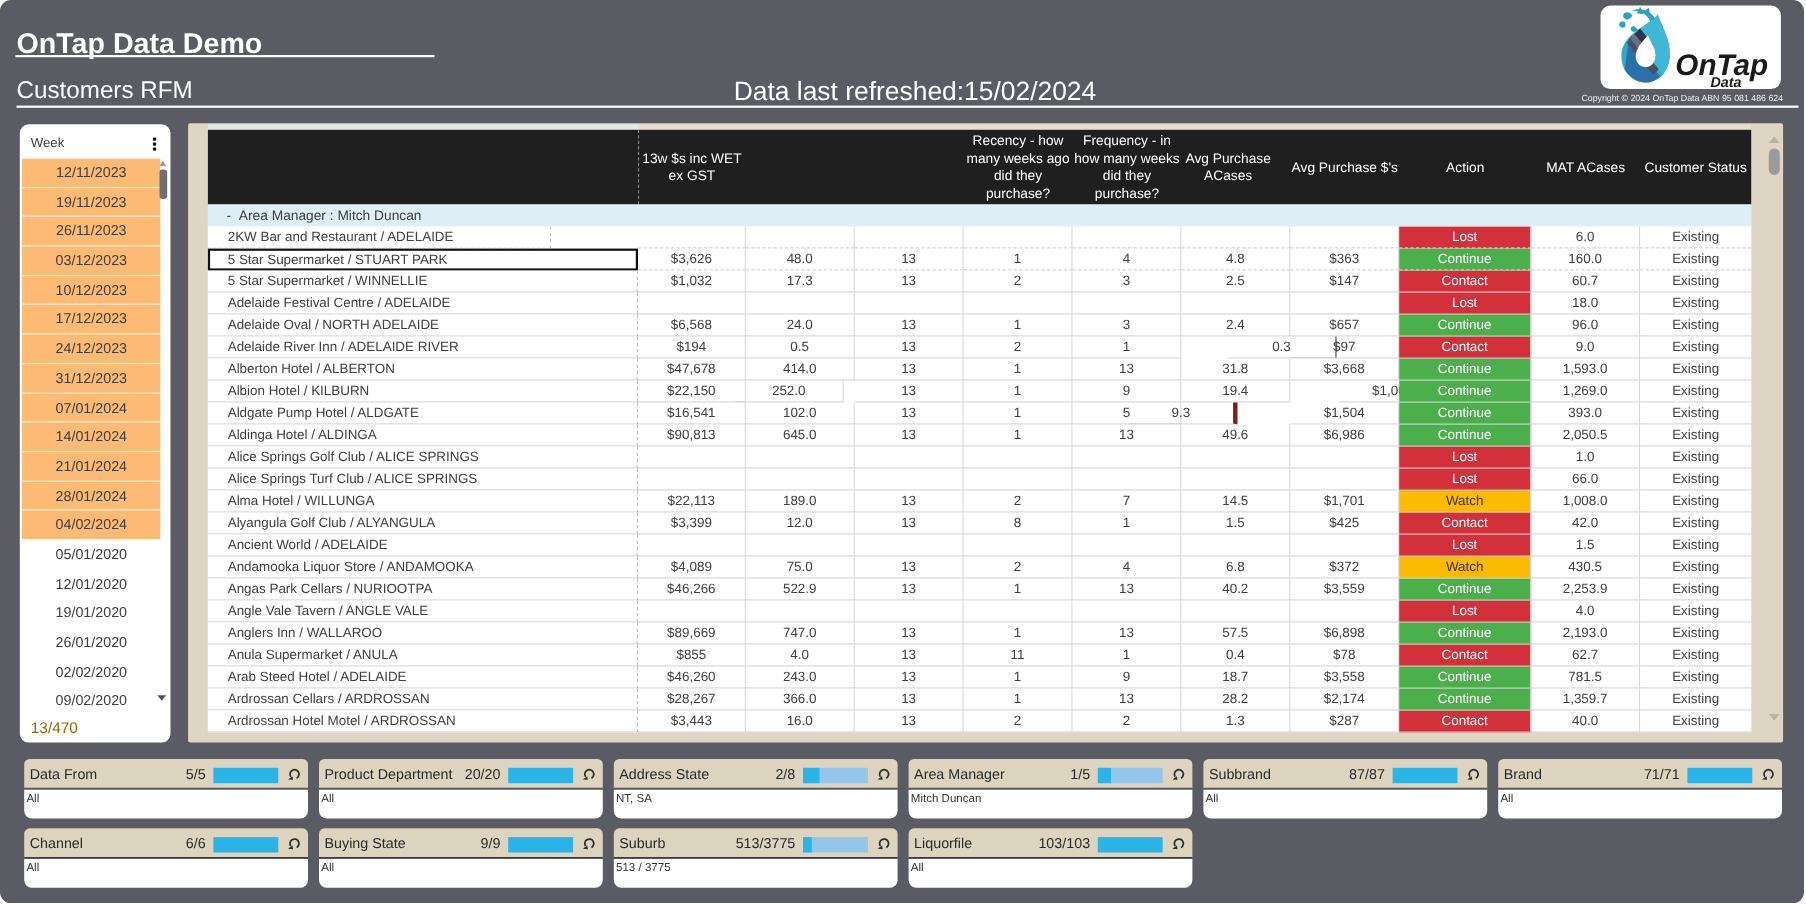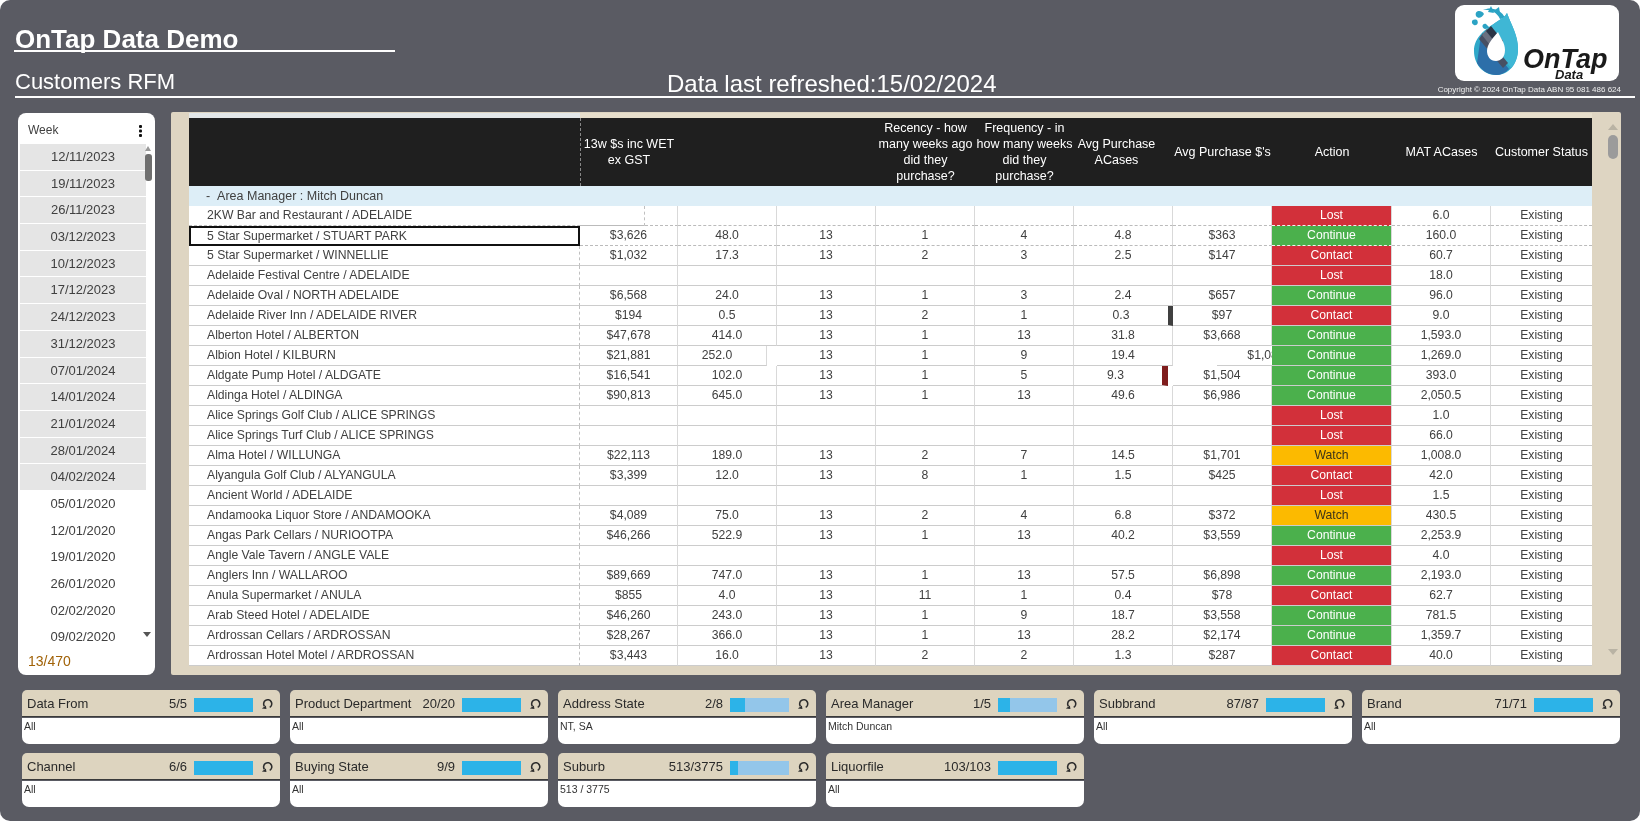--- a/index.html
+++ b/index.html
@@ -10,21 +10,21 @@
 .h2{left:15px;top:69px;font-size:22px;color:#fff}
 .refresh{left:667px;top:70px;font-size:24px;color:#fff}
 .copy{left:auto;right:21px;top:85px;font-size:8px;color:#f0f0f0;white-space:nowrap}
 .h2line{left:15px;top:96px;width:1620px;height:1.5px;background:#fdfdfd}
 .logo{left:1455px;top:5px;width:164px;height:76px;background:#fff;border-radius:9px}
 
 .week{left:18px;top:113px;width:137px;height:562px;background:#fff;border-radius:8px}
 .wtitle{left:10px;top:10px;font-size:12px;color:#404040}
 .wlist{position:absolute;left:2px;top:31px;width:126px;height:505px;overflow:hidden}
 .wrow{position:relative;width:100%;height:26.7px;font-size:13px;color:#404040;text-align:center;line-height:26.7px;border-bottom:1px solid #fff}
-.wsel{background:#e5e5e5}
+.wsel{background:#fdba74}
 .wcount{left:10px;top:540px;font-size:14px;color:#a16207}
 .wsb{position:absolute;right:3px;top:33px;width:7px;height:501px}
 .wthumb{position:absolute;left:0;top:8px;width:7px;height:27px;background:#6f6f6f;border-radius:3px}
 
 .twrap{left:171px;top:112px;width:1450px;height:563px;background:#ded5c2;border-radius:2px}
 .tstrip1{left:18px;top:1px;width:391px;height:5px;background:#e3e7e8}
 .tstrip2{left:409px;top:1px;width:1012px;height:5px;background:#e7dfcc}
 .thead{left:18px;top:6px;width:1403px;height:68px;background:#1f1f1f;color:#fff}
 .hc{position:absolute;top:0;height:68px;display:flex;align-items:center;justify-content:center;text-align:center;font-size:12.5px;line-height:16px;color:#fff;white-space:nowrap}
 .tbody{left:18px;top:74px;width:1403px;background:#fff}
@@ -114,21 +114,21 @@
 <div class="hc" style="left:786px;width:99px">Frequency - in<br>how many weeks<br>did they<br>purchase?</div>
 <div class="hc" style="left:878px;width:99px">Avg Purchase<br>ACases</div>
 <div class="hc" style="left:984px;width:99px">Avg Purchase $'s</div>
 <div class="hc" style="left:1083px;width:120px">Action</div>
 <div class="hc" style="left:1203px;width:99px">MAT ACases</div>
 <div class="hc" style="left:1302px;width:101px">Customer Status</div>
 </div>
 <div class="abs tbody">
 <div class="grow"><span style="padding-left:17px">-&nbsp;&nbsp;Area Manager : Mitch Duncan</span></div>
 <div class="trow">
-<div class="cell cname" style="left:0px;width:456px;border-bottom:1px dashed #bbb">2KW Bar and Restaurant / ADELAIDE</div>
+<div class="cell cname" style="left:0px;width:312px;border-bottom:1px dashed #bbb">2KW Bar and Restaurant / ADELAIDE</div>
 <div class="cell" style="left:391px;width:98px;border-bottom:1px dashed #bbb;border-right:1px solid #d9d9d9"></div>
 <div class="cell" style="left:489px;width:99px;border-bottom:1px dashed #bbb;border-right:1px solid #d9d9d9"></div>
 <div class="cell" style="left:588px;width:99px;border-bottom:1px dashed #bbb;border-right:1px solid #d9d9d9"></div>
 <div class="cell" style="left:687px;width:99px;border-bottom:1px dashed #bbb;border-right:1px solid #d9d9d9"></div>
 <div class="cell" style="left:786px;width:99px;border-bottom:1px dashed #bbb;border-right:1px solid #d9d9d9"></div>
 <div class="cell" style="left:885px;width:99px;border-bottom:1px dashed #bbb;border-right:1px solid #d9d9d9"></div>
 <div class="cell" style="left:984px;width:99px;border-bottom:1px dashed #bbb;border-right:1px solid #d9d9d9"></div>
 <div class="cell pill" style="left:1083px;width:120px;border-bottom:1px dashed #bbb;background:#d2303a;border-right:1px solid #d9d9d9;border-bottom:1px dashed #f2f2f2">Lost</div>
 <div class="cell" style="left:1203px;width:99px;border-bottom:1px dashed #bbb;border-right:1px solid #d9d9d9">6.0</div>
 <div class="cell" style="left:1302px;width:101px;border-bottom:1px dashed #bbb">Existing</div>
@@ -185,60 +185,60 @@
 <div class="cell" style="left:1203px;width:99px;border-bottom:1px solid #ccc;border-right:1px solid #d9d9d9">96.0</div>
 <div class="cell" style="left:1302px;width:101px;border-bottom:1px solid #ccc">Existing</div>
 </div>
 <div class="trow">
 <div class="cell cname" style="left:0px;width:391px;border-bottom:1px solid #ccc">Adelaide River Inn / ADELAIDE RIVER</div>
 <div class="cell" style="left:391px;width:98px;border-bottom:1px solid #ccc;border-right:1px solid #d9d9d9">$194</div>
 <div class="cell" style="left:489px;width:99px;border-bottom:1px solid #ccc;border-right:1px solid #d9d9d9">0.5</div>
 <div class="cell" style="left:588px;width:99px;border-bottom:1px solid #ccc;border-right:1px solid #d9d9d9">13</div>
 <div class="cell" style="left:687px;width:99px;border-bottom:1px solid #ccc;border-right:1px solid #d9d9d9">2</div>
 <div class="cell" style="left:786px;width:99px;border-bottom:1px solid #ccc;border-right:1px solid #d9d9d9">1</div>
-<div class="cell" style="left:885px;width:99px;border-bottom:1px solid #ccc;border-right:5px solid #404040">0.3</div>
+<div class="cell" style="left:927px;width:99px;border-bottom:1px solid #ccc;border-right:1px solid #404040">0.3</div>
 <div class="cell" style="left:984px;width:99px;border-bottom:1px solid #ccc;border-right:1px solid #d9d9d9">$97</div>
 <div class="cell pill" style="left:1083px;width:120px;border-bottom:1px solid #ccc;background:#d2303a;border-right:1px solid #d9d9d9;border-bottom:1px solid #ccc">Contact</div>
 <div class="cell" style="left:1203px;width:99px;border-bottom:1px solid #ccc;border-right:1px solid #d9d9d9">9.0</div>
 <div class="cell" style="left:1302px;width:101px;border-bottom:1px solid #ccc">Existing</div>
 </div>
 <div class="trow">
 <div class="cell cname" style="left:0px;width:391px;border-bottom:1px solid #ccc">Alberton Hotel / ALBERTON</div>
 <div class="cell" style="left:391px;width:98px;border-bottom:1px solid #ccc;border-right:1px solid #d9d9d9">$47,678</div>
 <div class="cell" style="left:489px;width:99px;border-bottom:1px solid #ccc;border-right:1px solid #d9d9d9">414.0</div>
 <div class="cell" style="left:588px;width:99px;border-bottom:1px solid #ccc;border-right:1px solid #d9d9d9">13</div>
 <div class="cell" style="left:687px;width:99px;border-bottom:1px solid #ccc;border-right:1px solid #d9d9d9">1</div>
 <div class="cell" style="left:786px;width:99px;border-bottom:1px solid #ccc;border-right:1px solid #d9d9d9">13</div>
 <div class="cell" style="left:885px;width:99px;border-bottom:1px solid #ccc;border-right:1px solid #d9d9d9">31.8</div>
 <div class="cell" style="left:984px;width:99px;border-bottom:1px solid #ccc;border-right:1px solid #d9d9d9">$3,668</div>
 <div class="cell pill" style="left:1083px;width:120px;border-bottom:1px solid #ccc;background:#4bb04c;border-right:1px solid #d9d9d9;border-bottom:1px solid #ccc">Continue</div>
 <div class="cell" style="left:1203px;width:99px;border-bottom:1px solid #ccc;border-right:1px solid #d9d9d9">1,593.0</div>
 <div class="cell" style="left:1302px;width:101px;border-bottom:1px solid #ccc">Existing</div>
 </div>
 <div class="trow">
 <div class="cell cname" style="left:0px;width:391px;border-bottom:1px solid #ccc">Albion Hotel / KILBURN</div>
-<div class="cell" style="left:391px;width:98px;border-bottom:1px solid #ccc;border-right:1px solid #d9d9d9">$21,881</div>
+<div class="cell" style="left:391px;width:98px;border-bottom:1px solid #ccc;border-right:1px solid #d9d9d9">$22,150</div>
 <div class="cell" style="left:479px;width:99px;border-bottom:1px solid #ccc;border-right:1px solid #d9d9d9">252.0</div>
 <div class="cell" style="left:588px;width:99px;border-bottom:1px solid #ccc;border-right:1px solid #d9d9d9">13</div>
 <div class="cell" style="left:687px;width:99px;border-bottom:1px solid #ccc;border-right:1px solid #d9d9d9">1</div>
 <div class="cell" style="left:786px;width:99px;border-bottom:1px solid #ccc;border-right:1px solid #d9d9d9">9</div>
 <div class="cell" style="left:885px;width:99px;border-bottom:1px solid #ccc;border-right:1px solid #d9d9d9">19.4</div>
 <div class="cell" style="left:1028px;width:99px;border-bottom:1px solid #ccc;border-right:1px solid #d9d9d9">$1,086</div>
 <div class="cell pill" style="left:1083px;width:120px;border-bottom:1px solid #ccc;background:#4bb04c;border-right:1px solid #d9d9d9;border-bottom:1px solid #ccc">Continue</div>
 <div class="cell" style="left:1203px;width:99px;border-bottom:1px solid #ccc;border-right:1px solid #d9d9d9">1,269.0</div>
 <div class="cell" style="left:1302px;width:101px;border-bottom:1px solid #ccc">Existing</div>
 </div>
 <div class="trow">
 <div class="cell cname" style="left:0px;width:391px;border-bottom:1px solid #ccc">Aldgate Pump Hotel / ALDGATE</div>
 <div class="cell" style="left:391px;width:98px;border-bottom:1px solid #ccc;border-right:1px solid #d9d9d9">$16,541</div>
 <div class="cell" style="left:489px;width:99px;border-bottom:1px solid #ccc;border-right:1px solid #d9d9d9">102.0</div>
 <div class="cell" style="left:588px;width:99px;border-bottom:1px solid #ccc;border-right:1px solid #d9d9d9">13</div>
 <div class="cell" style="left:687px;width:99px;border-bottom:1px solid #ccc;border-right:1px solid #d9d9d9">1</div>
 <div class="cell" style="left:786px;width:99px;border-bottom:1px solid #ccc;border-right:1px solid #d9d9d9">5</div>
-<div class="cell" style="left:880px;width:99px;border-bottom:1px solid #ccc;border-right:6px solid #7f1d1d">9.3</div>
+<div class="cell" style="left:837px;width:99px;border-bottom:1px solid #ccc;border-right:4px solid #7f1d1d">9.3</div>
 <div class="cell" style="left:984px;width:99px;border-bottom:1px solid #ccc;border-right:1px solid #d9d9d9">$1,504</div>
 <div class="cell pill" style="left:1083px;width:120px;border-bottom:1px solid #ccc;background:#4bb04c;border-right:1px solid #d9d9d9;border-bottom:1px solid #ccc">Continue</div>
 <div class="cell" style="left:1203px;width:99px;border-bottom:1px solid #ccc;border-right:1px solid #d9d9d9">393.0</div>
 <div class="cell" style="left:1302px;width:101px;border-bottom:1px solid #ccc">Existing</div>
 </div>
 <div class="trow">
 <div class="cell cname" style="left:0px;width:391px;border-bottom:1px solid #ccc">Aldinga Hotel / ALDINGA</div>
 <div class="cell" style="left:391px;width:98px;border-bottom:1px solid #ccc;border-right:1px solid #d9d9d9">$90,813</div>
 <div class="cell" style="left:489px;width:99px;border-bottom:1px solid #ccc;border-right:1px solid #d9d9d9">645.0</div>
 <div class="cell" style="left:588px;width:99px;border-bottom:1px solid #ccc;border-right:1px solid #d9d9d9">13</div>

